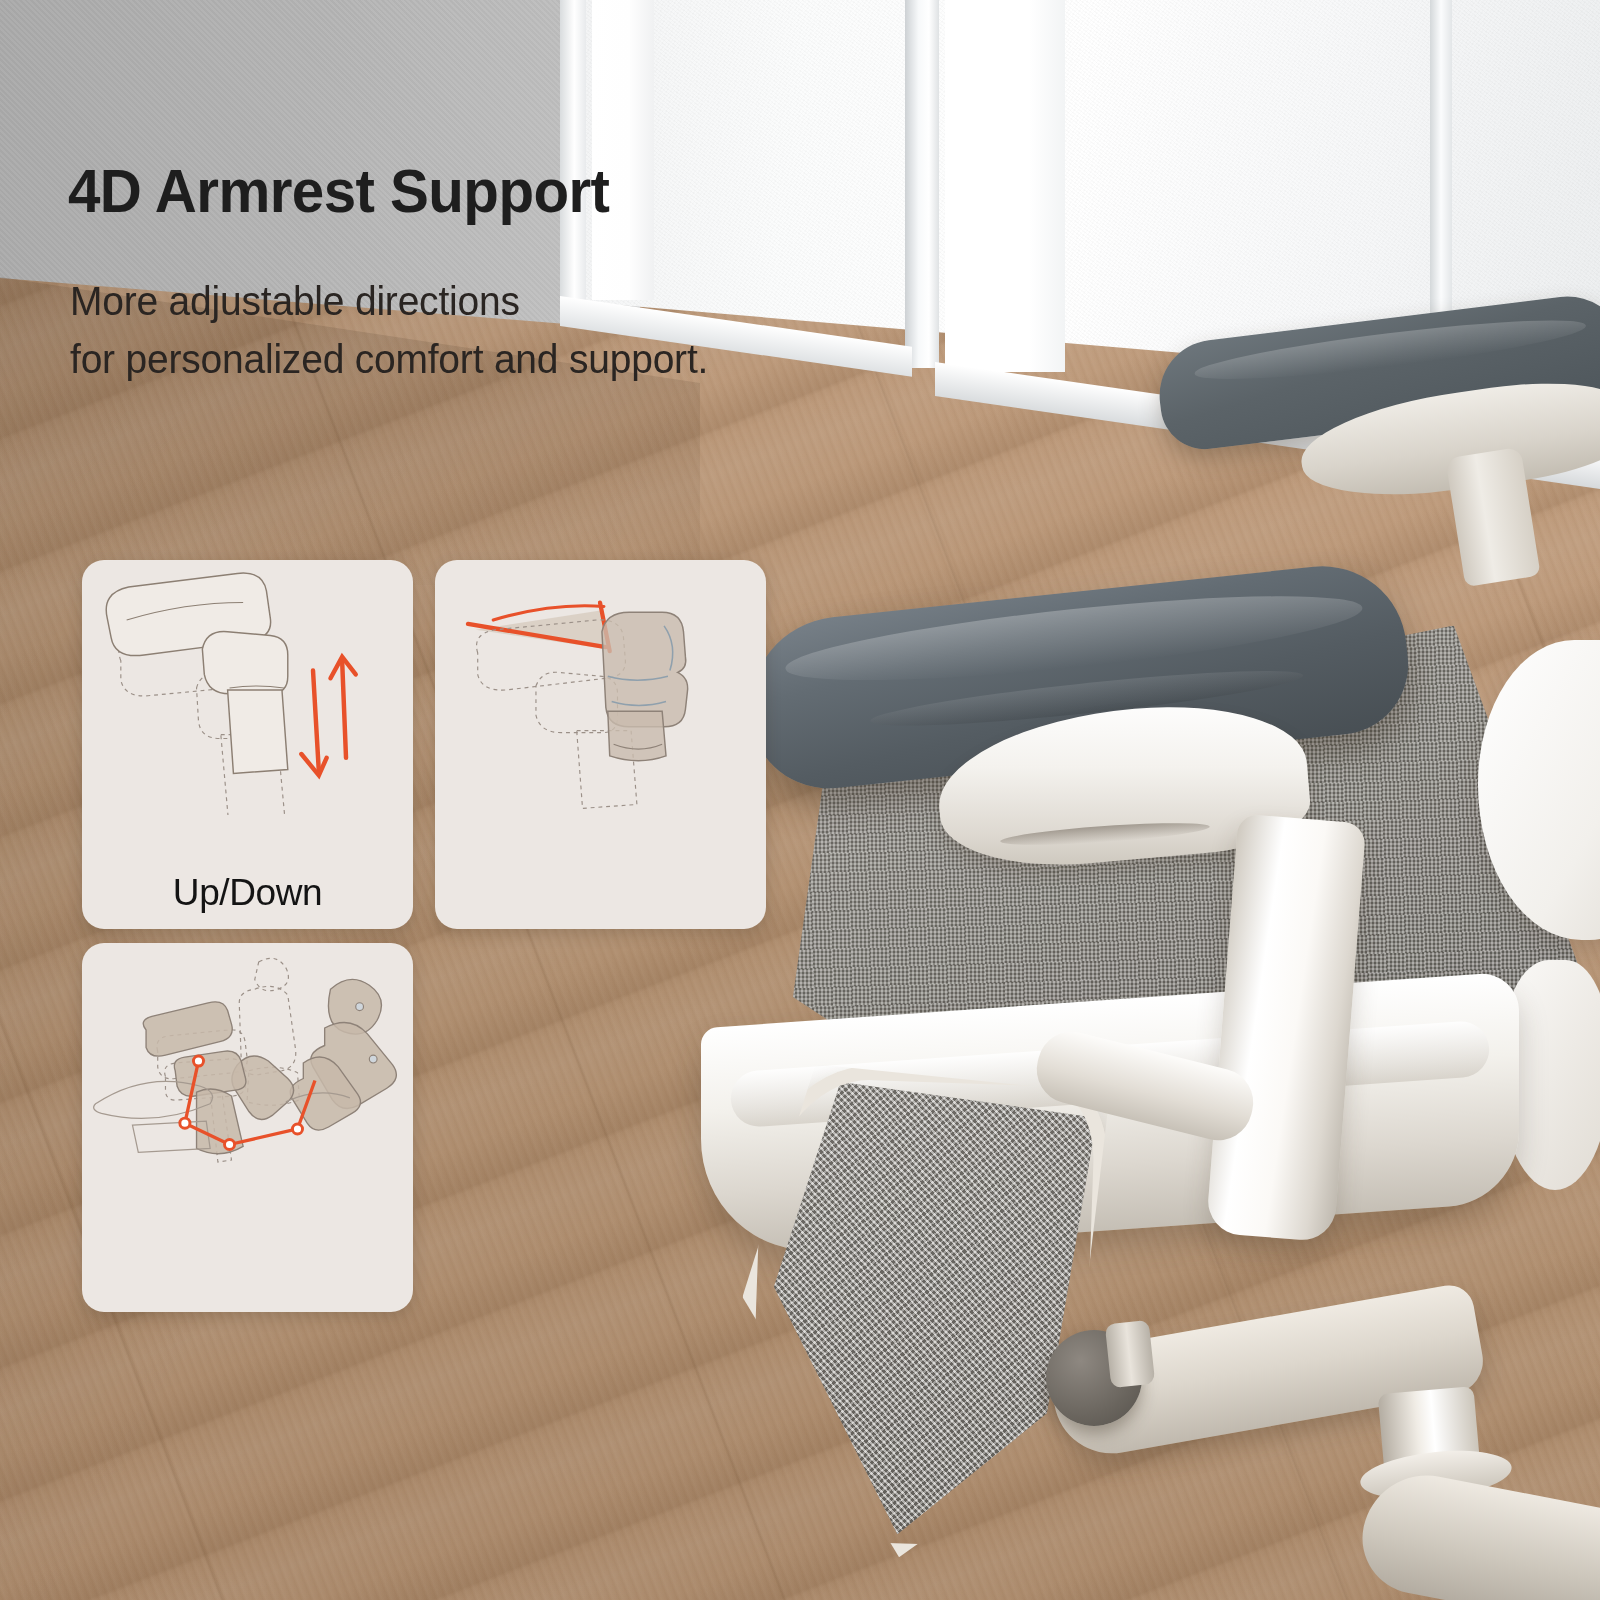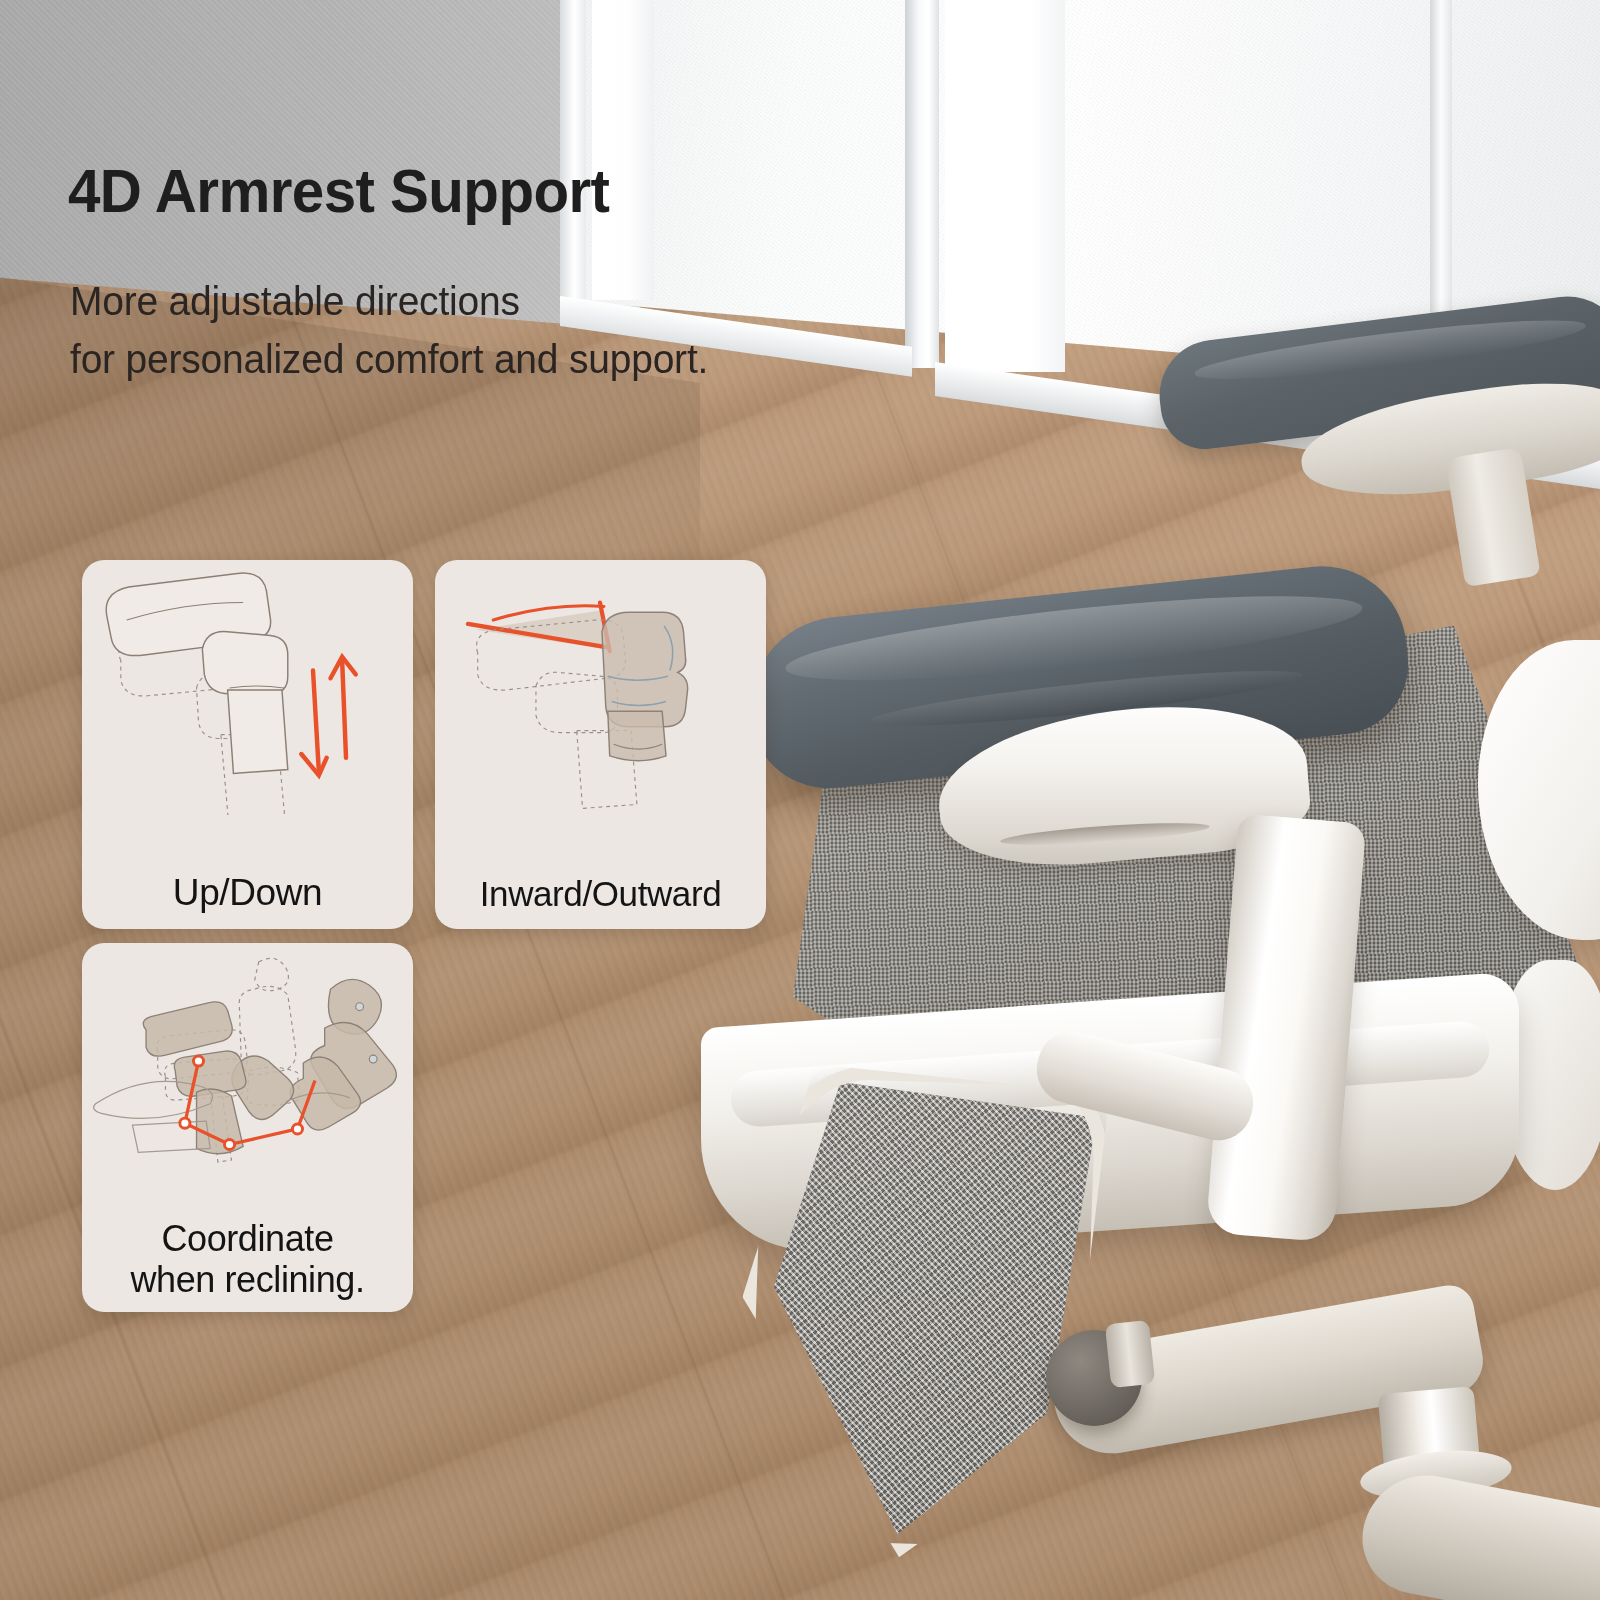--- a/index.html
+++ b/index.html
@@ -440,21 +440,20 @@
           <path d="M178 152 l56 0 l4 46 q-28 10 -58 0 z"></path>
         </g>
         <g stroke="#8fa0ad" stroke-width="1.6" fill="none">
           <path d="M178 116 q30 8 62 0"></path>
           <path d="M182 142 q28 8 56 0"></path>
           <path d="M236 64 q14 20 6 46"></path>
         </g>
         <path d="M184 186 q26 10 50 0" fill="none" stroke="#8e8278" stroke-width="1.2"></path>
       </svg>
     </div>
-    <div class="card-label">Inward/Outward</div>
   </div>
 
   <div class="card c4">
     <div class="card-fig">
       <svg viewBox="0 0 341 238" xmlns="http://www.w3.org/2000/svg">
 
         <g fill="none" stroke="#9b9088" stroke-width="1.2" stroke-dasharray="4 4">
           <path d="M182 16 q18 -10 28 6 q8 16 -8 22 q-18 6 -24 -10 z"></path>
           <path d="M178 44 q22 -8 34 6 l8 56 q2 18 -14 22 l-24 4 q-16 2 -18 -16 l-2 -58 q0 -12 16 -14 z"></path>
           <path d="M172 128 q28 -8 50 2 l2 28 q-26 10 -54 2 z"></path>
@@ -487,17 +486,15 @@
           <circle cx="106" cy="182" r="5.2"></circle>
           <circle cx="152" cy="204" r="5.2"></circle>
           <circle cx="222" cy="188" r="5.2"></circle>
         </g>
         <g fill="#cfd6dc" stroke="#8e8278" stroke-width="1.2">
           <circle cx="286" cy="62" r="4"></circle>
           <circle cx="300" cy="116" r="4"></circle>
         </g>
       </svg>
     </div>
-    <div class="card-label">Coordinate
-when reclining.</div>
   </div>
 
 </div>
 
 </body></html>

